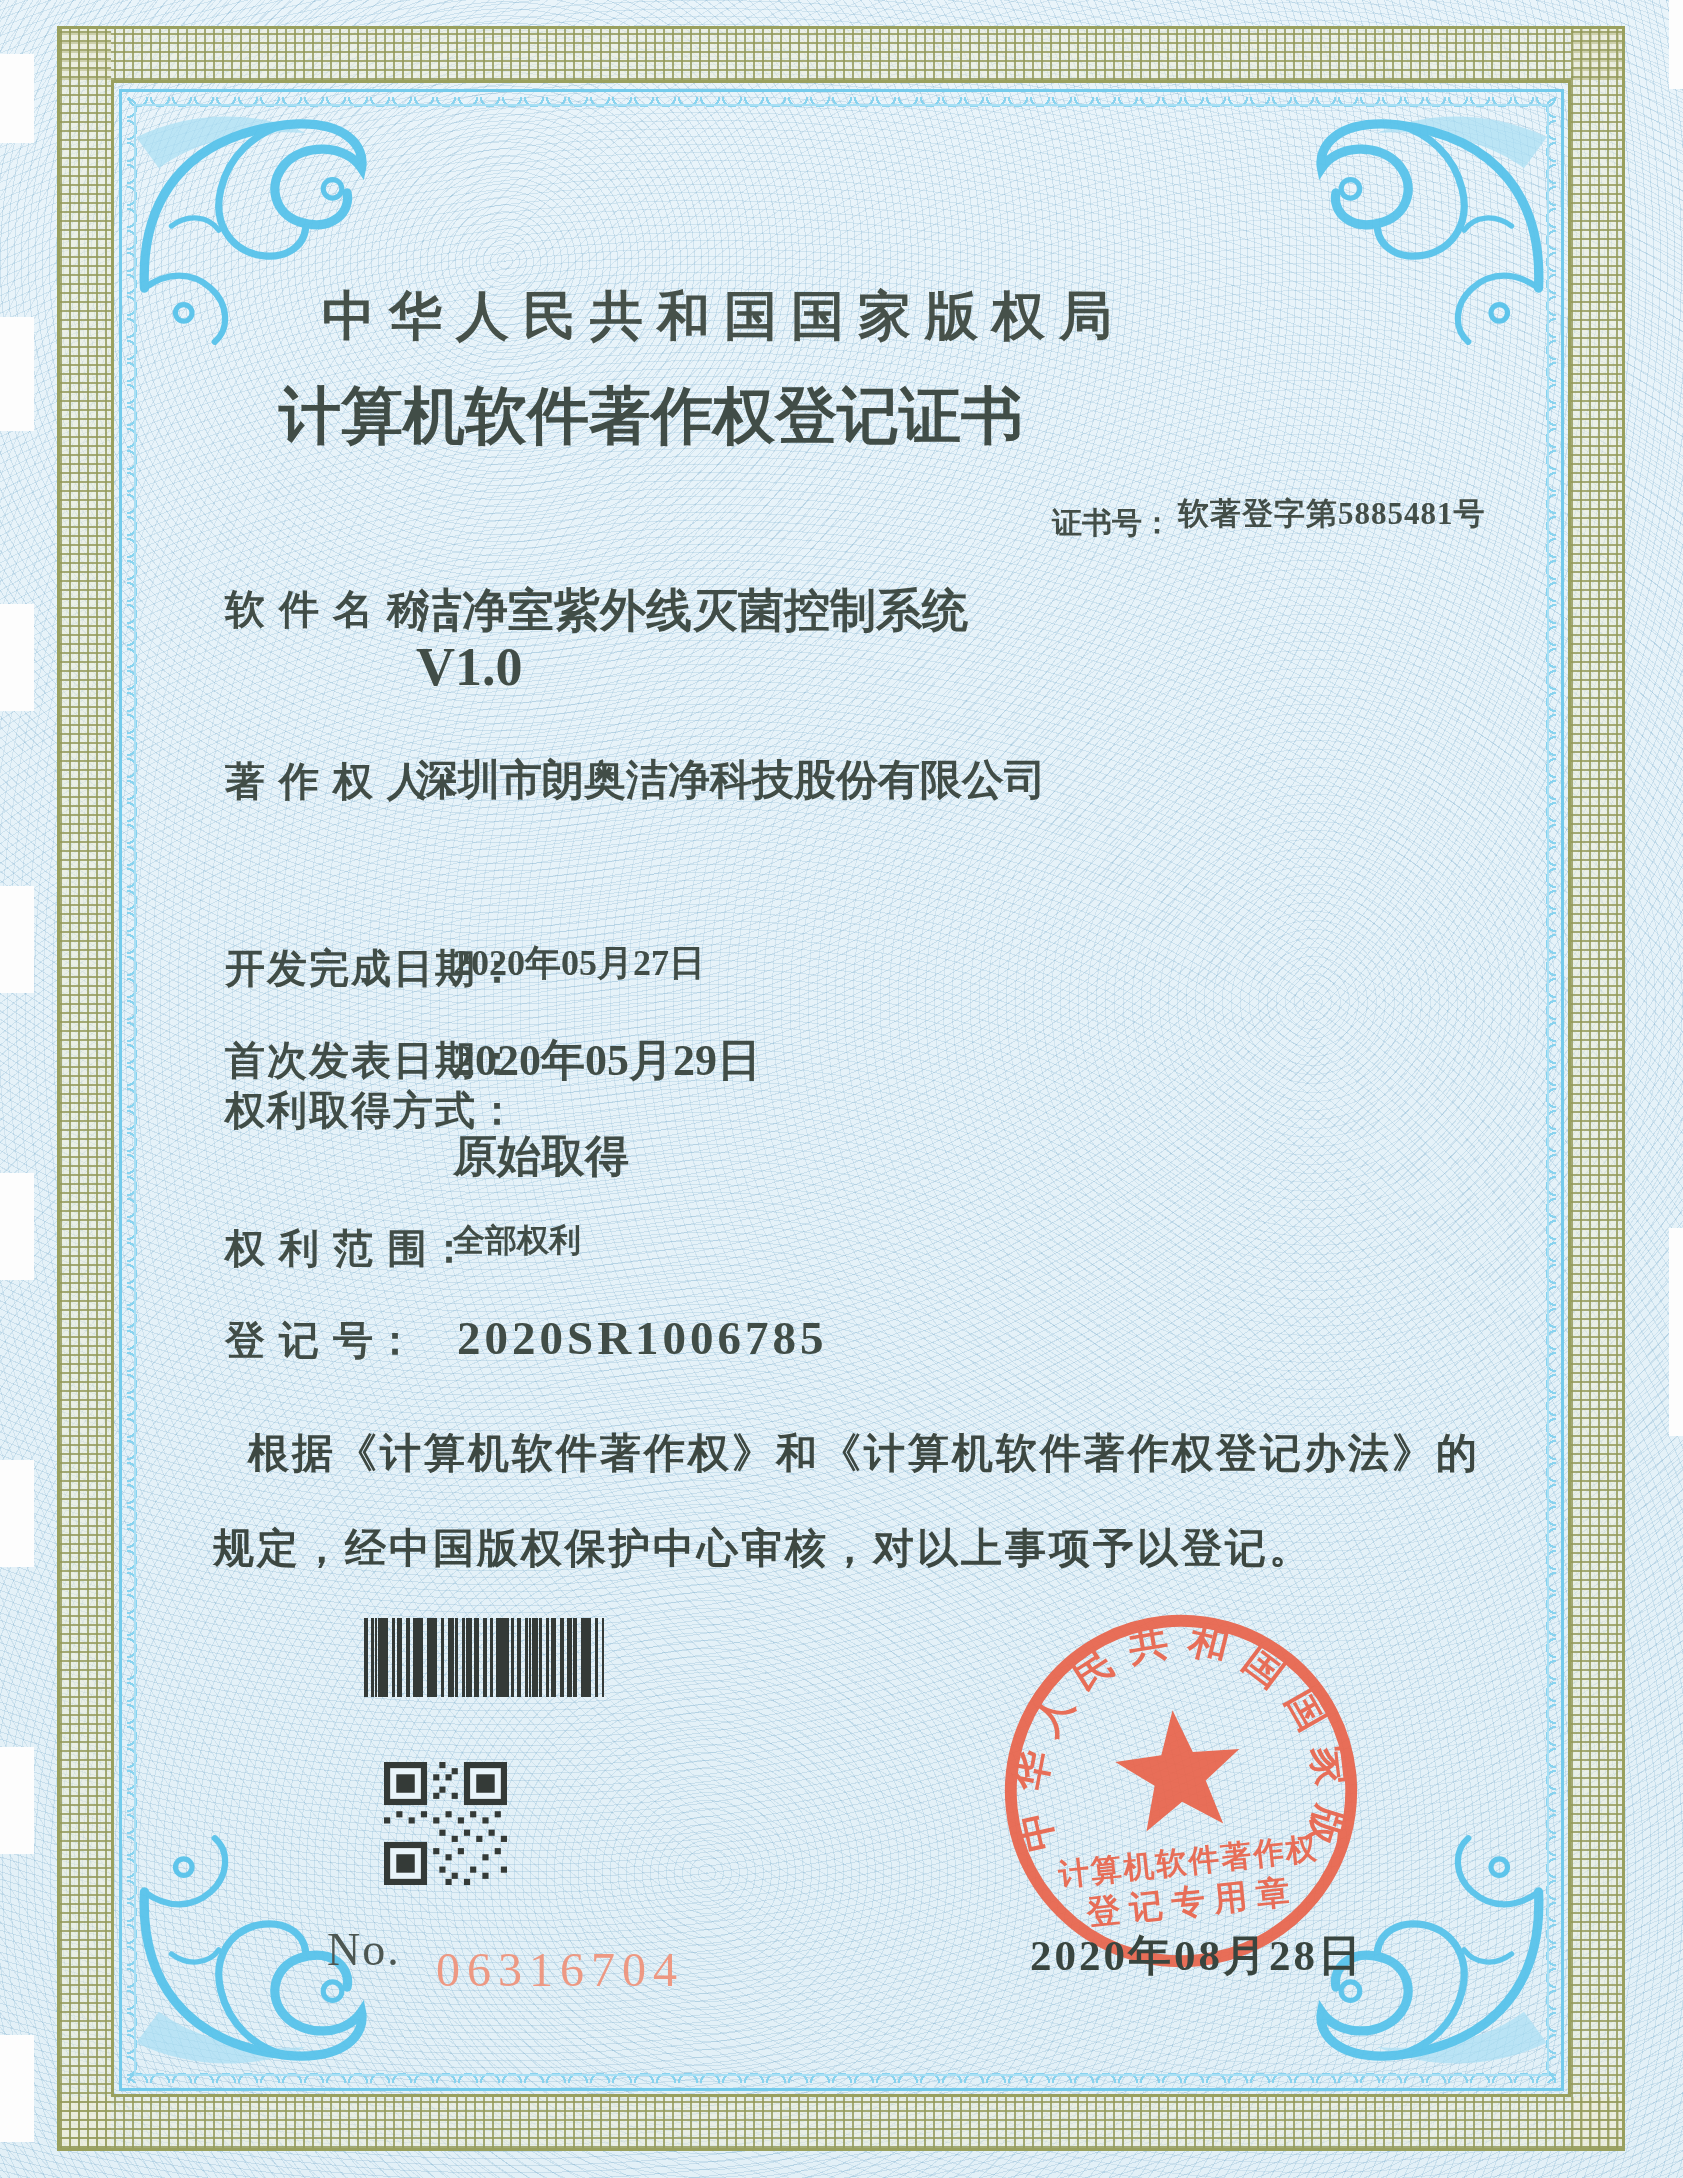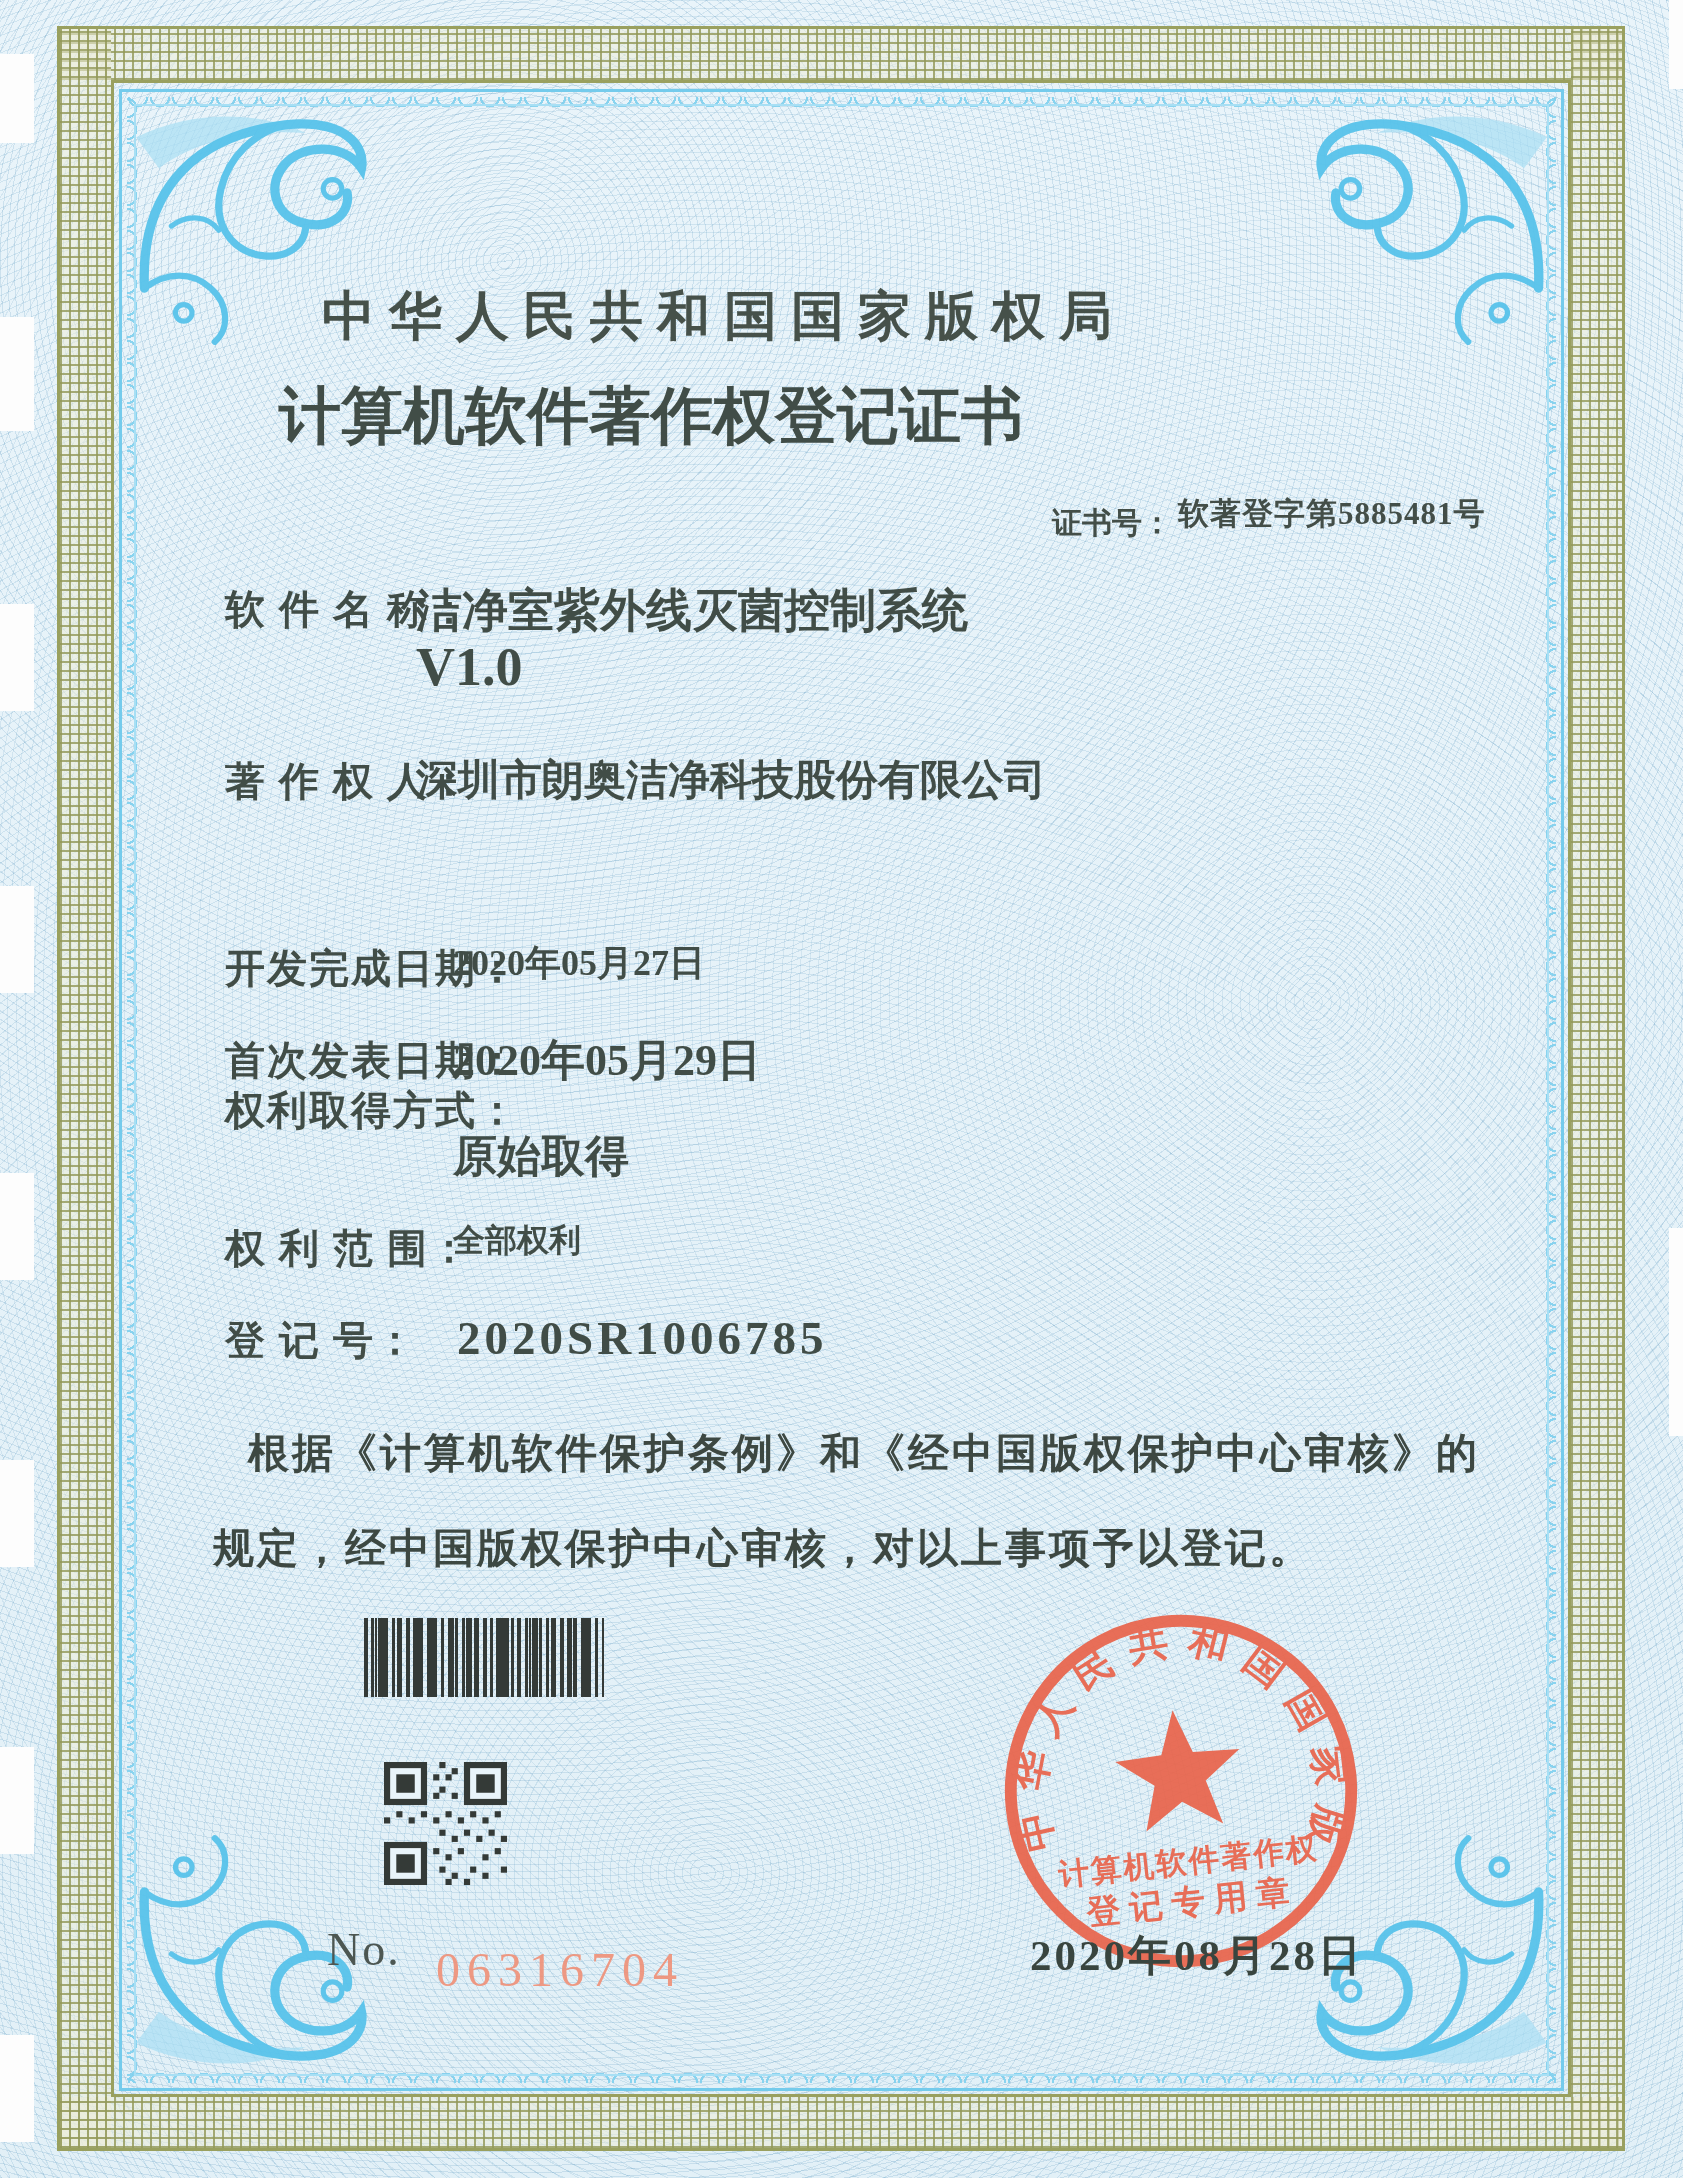--- a/index.html
+++ b/index.html
@@ -164,21 +164,21 @@
 
   <div class="txt flabel" style="top:1083px">权利取得方式：</div>
   <div class="txt fvalue" style="left:453px;top:1127px;font-size:44px">原始取得</div>
 
   <div class="txt flabel" style="top:1221px">权 利 范 围：</div>
   <div class="txt fvalue" style="left:453px;top:1219px;font-size:32px">全部权利</div>
 
   <div class="txt flabel" style="top:1313px">登  记  号：</div>
   <div class="txt fvalue" style="left:457px;top:1311px;font-size:47px;letter-spacing:4px">2020SR1006785</div>
 
-  <div class="txt bodyline" style="left:248px;top:1426px">根据《计算机软件保护条例》和《经中国版权保护中心审核》的</div>
+  <div class="txt bodyline" style="left:248px;top:1426px">根据《计算机软件著作权》和《计算机软件著作权登记办法》的</div>
   <div class="txt bodyline" style="left:213px;top:1521px">规定，经中国版权保护中心审核，对以上事项予以登记。</div>
 
   <div class="barcode"></div>
 
   <svg class="qr" viewBox="0 0 120 120">
     <g fill="#343a37">
       <rect x="0" y="0" width="42" height="42"></rect>
         <rect x="78" y="0" width="42" height="42"></rect>
         <rect x="0" y="78" width="42" height="42"></rect>
     </g>

